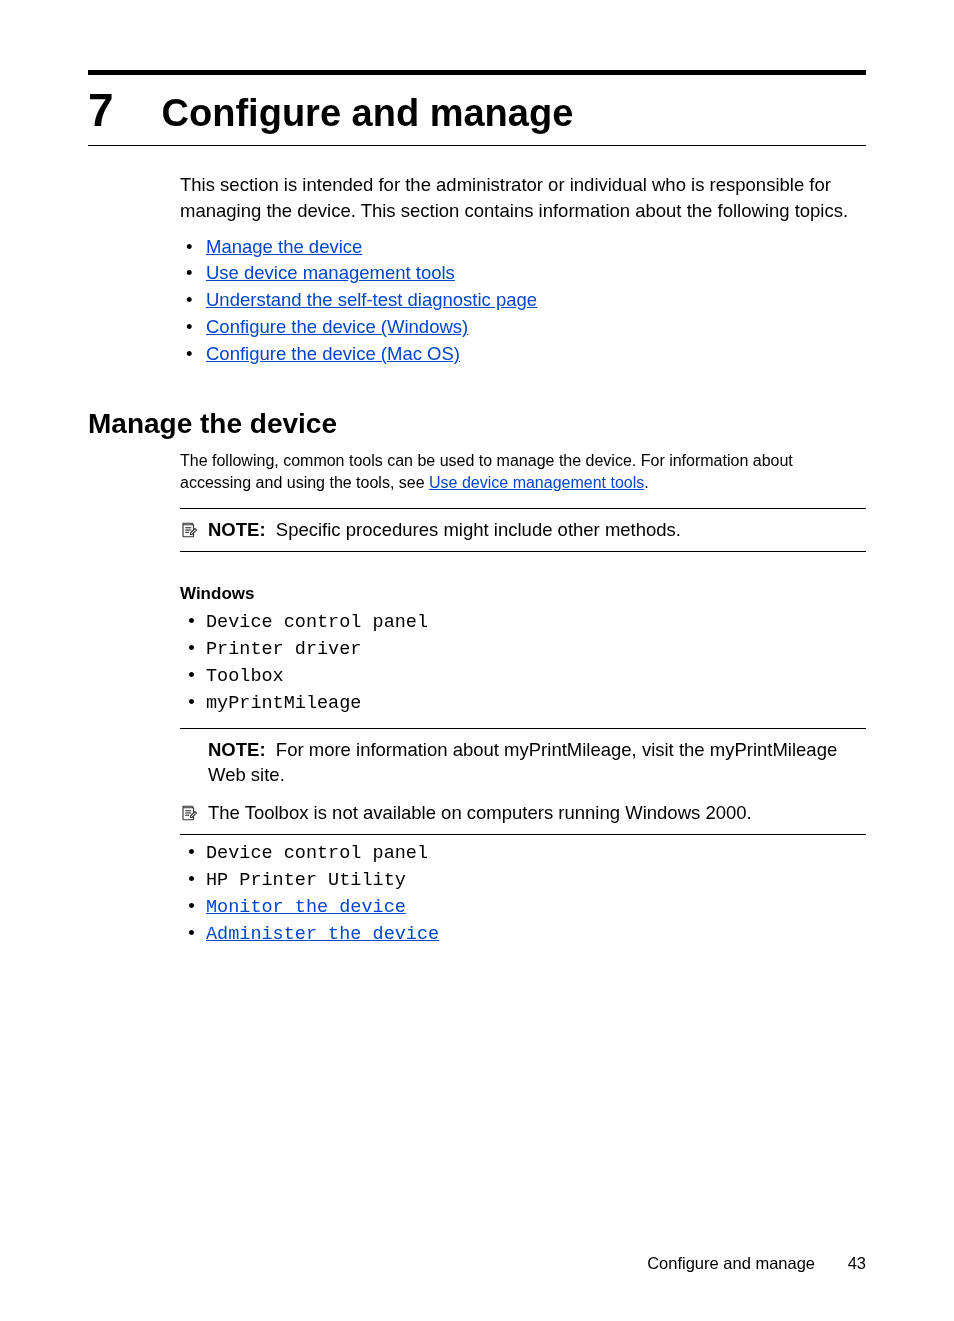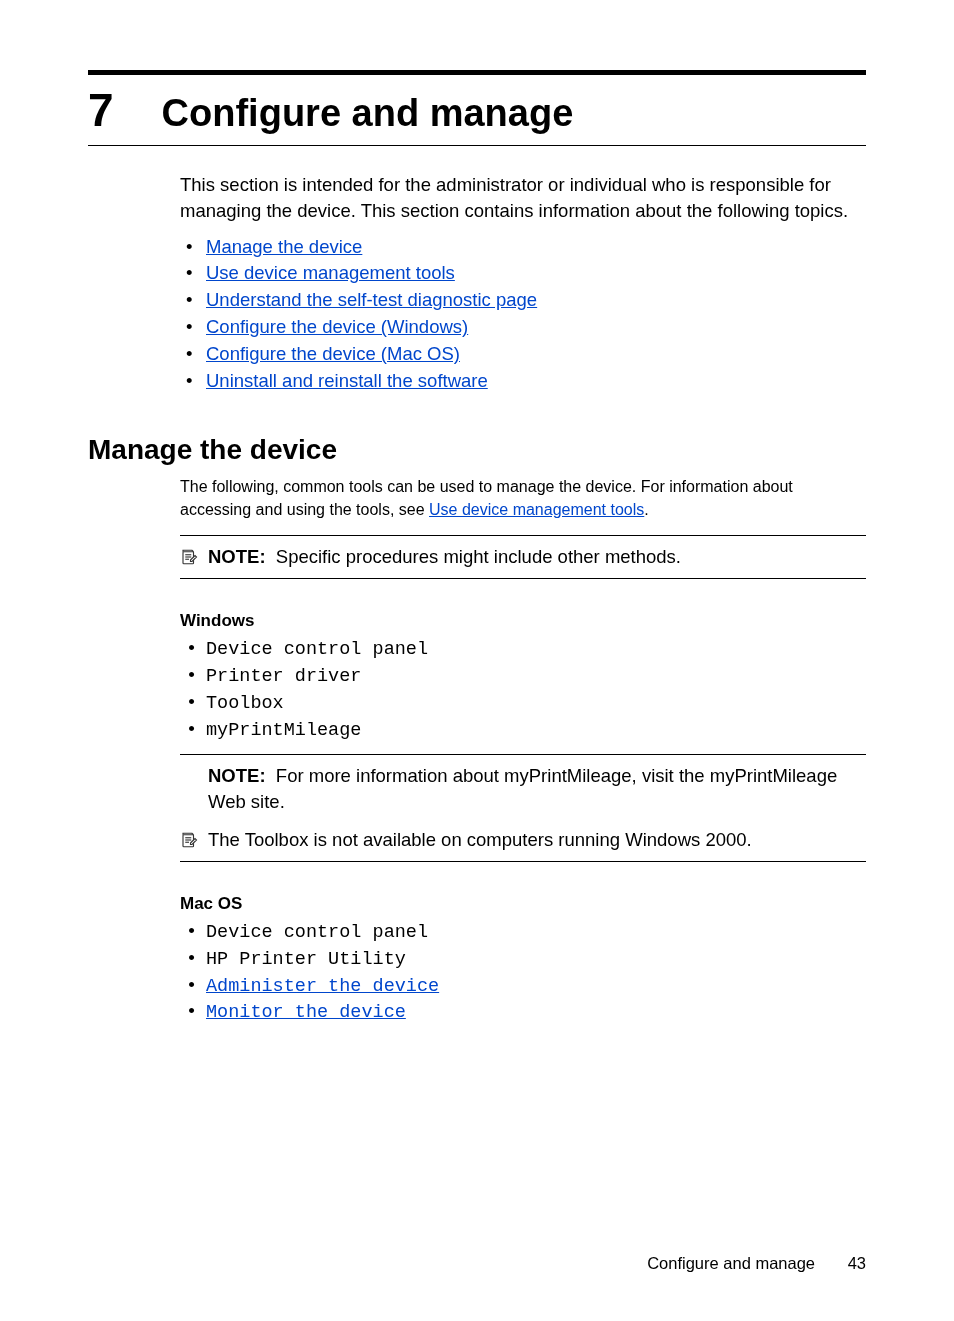--- a/index.html
+++ b/index.html
@@ -148,21 +148,20 @@
   </div>
 
   <p class="intro-text">This section is intended for the administrator or individual who is responsible for managing the device. This section contains information about the following topics.</p>
 
   <ul class="toc-list">
     <li><span class="link">Manage the device</span></li>
     <li><span class="link">Use device management tools</span></li>
     <li><span class="link">Understand the self-test diagnostic page</span></li>
     <li><span class="link">Configure the device (Windows)</span></li>
     <li><span class="link">Configure the device (Mac OS)</span></li>
-    <li><span class="link">Uninstall and reinstall the software</span></li>
   </ul>
 
   <h2 class="section-heading">Manage the device</h2>
 
   <p class="body-text">
     <span>The following, common tools can be used to manage the device. For information about accessing and using the tools, see </span><span class="link">Use device management tools</span><span>.</span>
   </p>
 
   <div class="note-box">
     <div class="note-icon">
@@ -200,25 +199,24 @@
       </svg>
     </div>
     <div class="note-content">
       <div>
         <span class="note-label">NOTE:</span>&nbsp;&nbsp;<span>For more information about myPrintMileage, visit the myPrintMileage Web site.</span>
       </div>
       <div class="note-extra">The Toolbox is not available on computers running Windows 2000.</div>
     </div>
   </div>
 
-  <div class="subheading">Mac OS</div>
   <ul class="sub-list">
     <li>Device control panel</li>
     <li>HP Printer Utility</li>
+    <li><span class="link">Monitor the device</span></li>
     <li><span class="link">Administer the device</span></li>
-    <li><span class="link">Monitor the device</span></li>
   </ul>
 </div>
 
 <div class="footer">
   <span>Configure and manage</span>
   <span class="footer-page">43</span>
 </div>
 
 </body></html>

